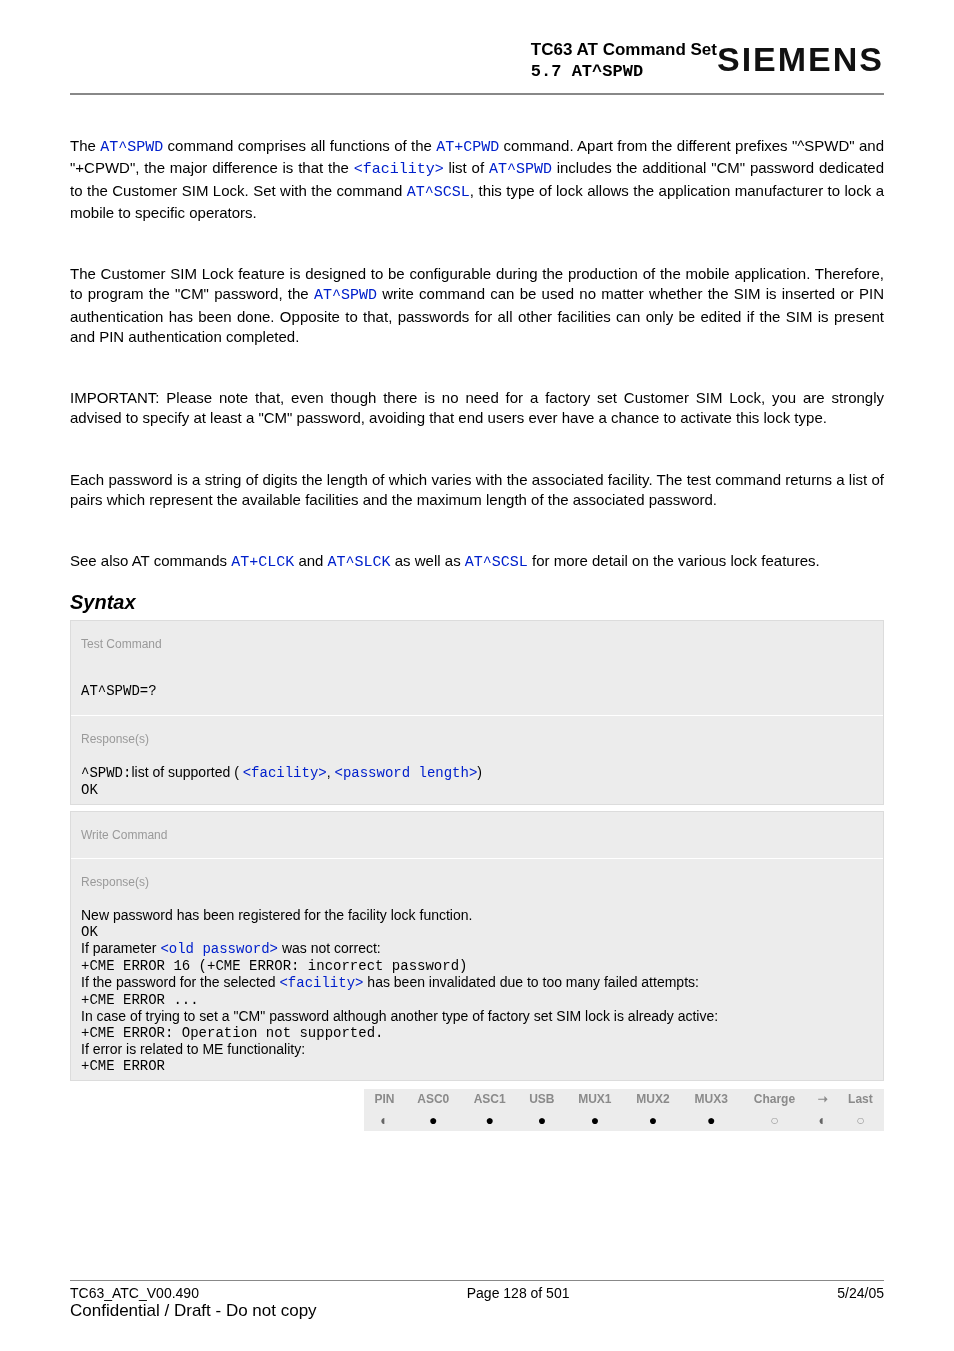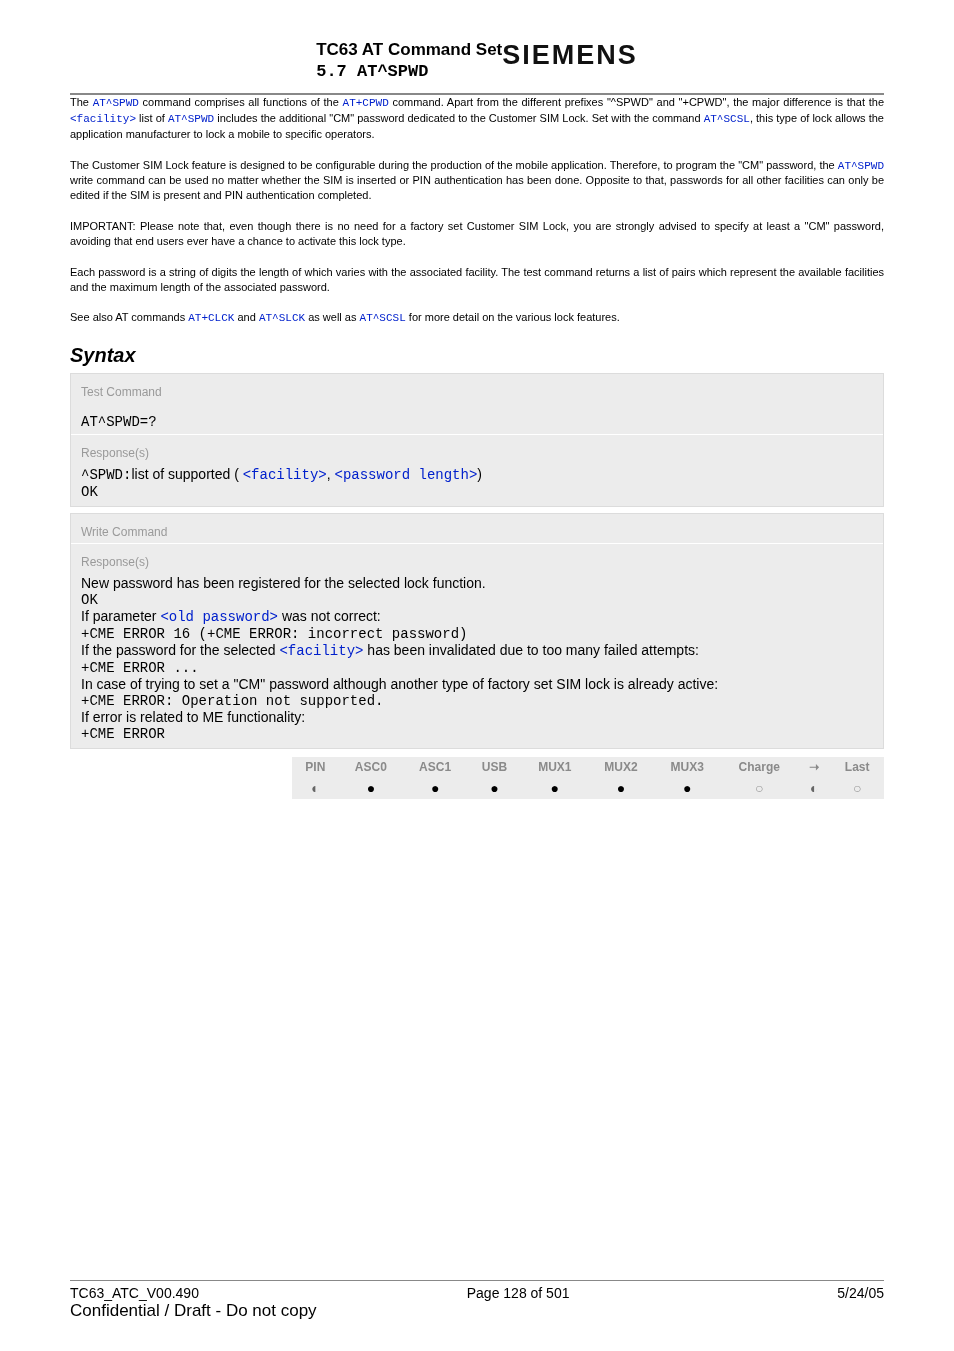--- a/index.html
+++ b/index.html
@@ -1,35 +1,35 @@
 <!DOCTYPE html>
 <html><head>
 <meta charset="utf-8">
 <style>
   * { box-sizing: border-box; margin: 0; padding: 0; }
   html, body { width: 954px; background: #fff; font-family: Arial, Helvetica, sans-serif; color: #000; }
   .page { width: 954px; min-height: 1351px; padding: 40px 70px 30px 70px; position: relative; }
-  .header-row { display: flex; justify-content: center; align-items: flex-start; }
+  .header-row { display: flex; justify-content: flex-end; align-items: flex-start; }
   .header-left { font-size: 17px; }
   .header-title { font-weight: bold; }
   .header-sub { font-weight: bold; margin-top: 2px; font-family: Liberation Mono, monospace; }
-  .siemens { font-size: 27px; font-weight: 900; letter-spacing: 2px; color: #111; font-family: Arial, sans-serif; }
+  .siemens { font-size: 34px; font-weight: 900; letter-spacing: 2px; color: #111; font-family: Arial, sans-serif; }
   .hr { border: none; border-top: 2px solid #888; margin: 12px 0 0 0; }
   .section-heading { font-size: 22px; font-weight: bold; margin-top: 48px; margin-bottom: 28px; }
   .section-heading .num { display: inline-block; width: 90px; }
-  .body-text { font-size: 11px; line-height: 1.35; text-align: justify; margin-bottom: 16px; }
+  .body-text { font-size: 15px; line-height: 1.35; text-align: justify; margin-bottom: 16px; margin-top: 41px; }
   .mono { font-family: "Courier New", monospace; }
   .link { color: #0020cc; }
   .syntax-label { font-size: 20px; font-weight: bold; font-style: italic; margin-top: 18px; margin-bottom: 6px; }
   .syntax-block { background: #ececec; border: 1px solid #dcdcdc; font-size: 14px; margin-bottom: 6px; }
-  .syntax-block .row { padding: 4px 10px; margin-top: 7px; }
+  .syntax-block .row { padding: 16px 10px; }
   .syntax-block .label { color: #9a9a9a; font-size: 12px; }
   .syntax-block .sub { padding: 2px 10px 6px 10px; }
   .syntax-block .divider { border-top: 1px solid #fff; }
-  .attr-table { margin-top: 8px; border-collapse: collapse; width: 592px; margin-left: auto; font-size: 12px; border-radius: 12px; }
+  .attr-table { margin-top: 8px; border-collapse: collapse; width: 520px; margin-left: auto; font-size: 12px; border-radius: 12px; }
   .attr-table th, .attr-table td { padding: 3px 6px; text-align: center; color: #8a8a8a; }
   .attr-table .dot-full { color: #000; font-size: 14px; }
   .attr-table .dot-half { color: #666; font-size: 14px; }
   .attr-table .dot-empty { color: #999; font-size: 14px; }
   .attr-row { background: #ececec; }
   .footer { position: absolute; bottom: 30px; left: 70px; right: 70px; }
   .footer-hr { border: none; border-top: 1px solid #888; margin-bottom: 4px; }
   .footer-row { display: flex; justify-content: space-between; font-size: 14px; }
 </style>
 </head>
@@ -75,21 +75,21 @@
       <span class="mono">^SPWD:</span><span>list of supported ( </span><span class="mono link">&lt;facility&gt;</span><span>, </span><span class="mono link">&lt;password length&gt;</span><span>)</span><br>
       <span class="mono">OK</span>
     </div>
   </div>
 
   <div class="syntax-block">
     <div class="row label">Write Command</div>
     <div class="divider"></div>
     <div class="row label">Response(s)</div>
     <div class="sub">
-      <span>New password has been registered for the selected lock function.</span><br>
+      <span>New password has been registered for the facility lock function.</span><br>
       <span class="mono">OK</span><br>
       <span>If parameter </span><span class="mono link">&lt;old password&gt;</span><span> was not correct:</span><br>
       <span class="mono">+CME ERROR 16 (+CME ERROR: incorrect password)</span><br>
       <span>If the password for the selected </span><span class="mono link">&lt;facility&gt;</span><span> has been invalidated due to too many failed attempts:</span><br>
       <span class="mono">+CME ERROR ...</span><br>
       <span>In case of trying to set a "CM" password although another type of factory set SIM lock is already active:</span><br>
       <span class="mono">+CME ERROR: Operation not supported.</span><br>
       <span>If error is related to ME functionality:</span><br>
       <span class="mono">+CME ERROR</span>
     </div>

